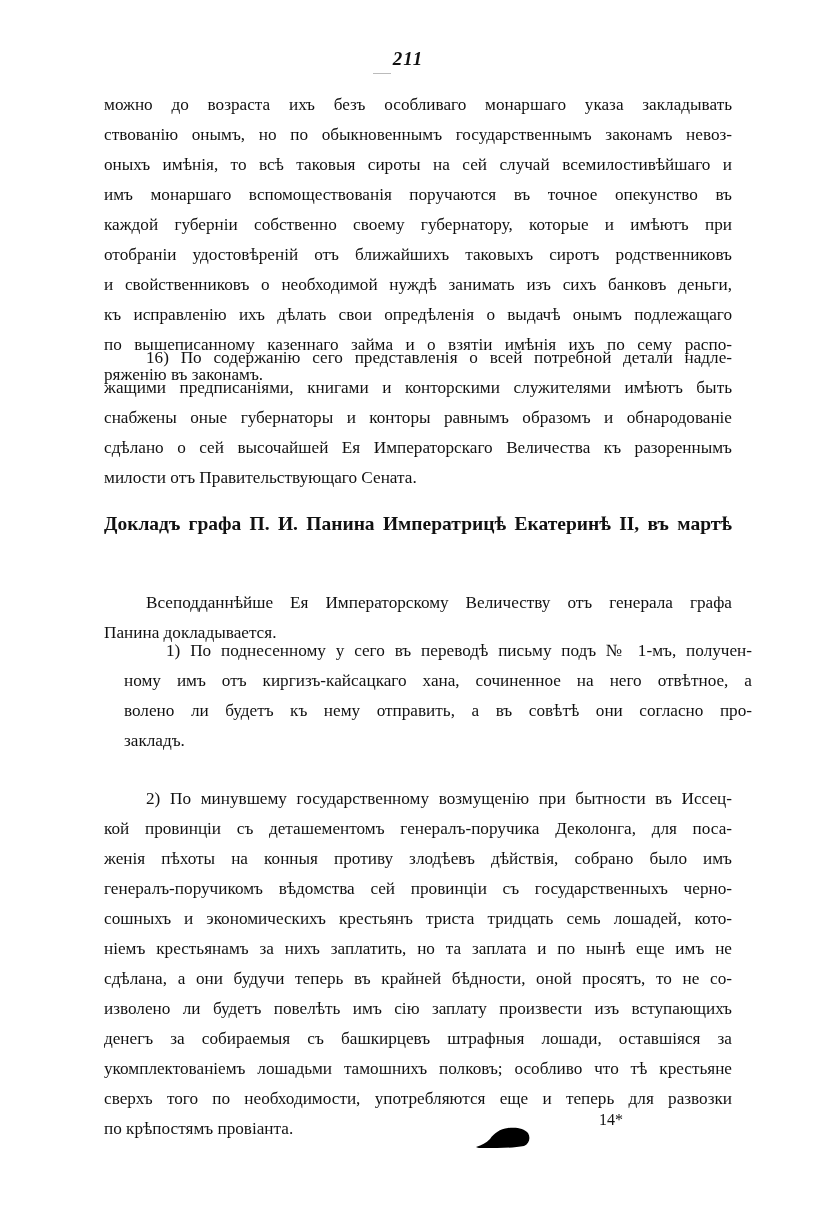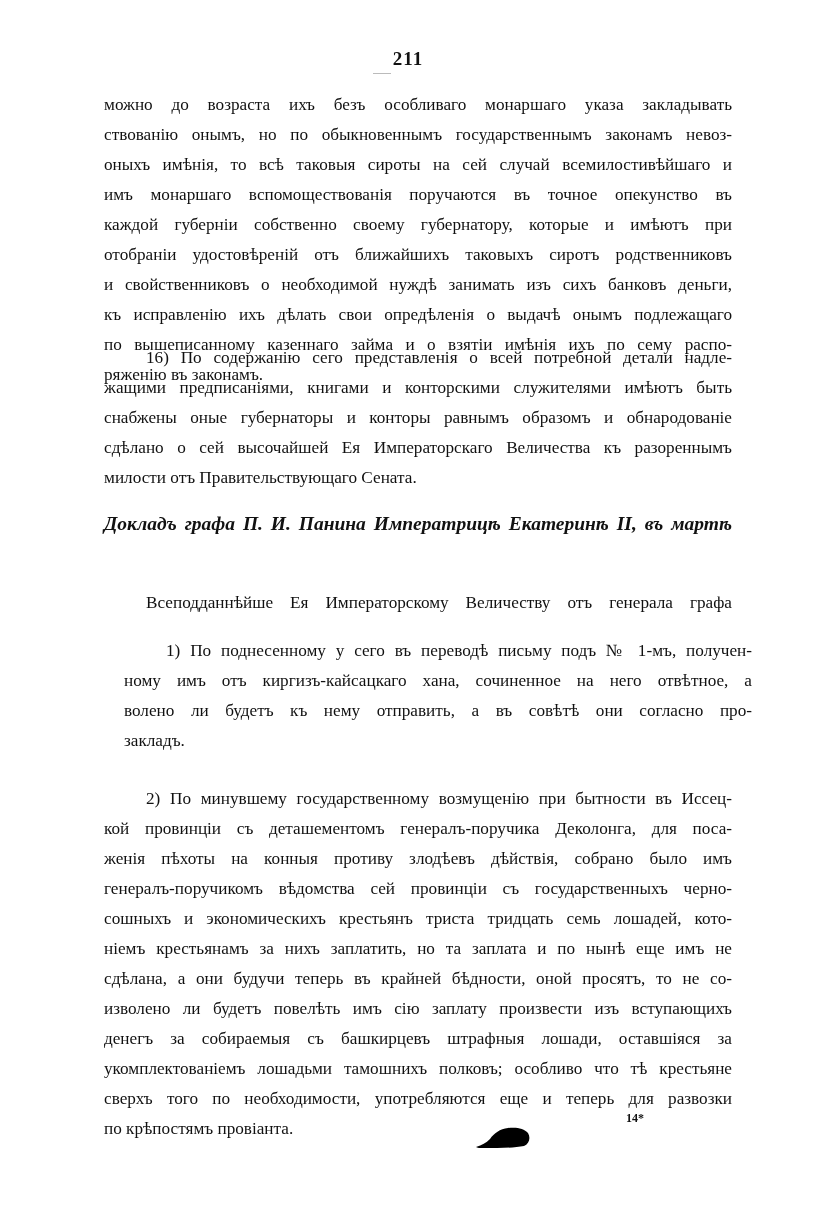--- a/index.html
+++ b/index.html
@@ -5,47 +5,48 @@
     html, body { margin: 0; padding: 0; background: #ffffff; }
     body {
       width: 831px; height: 1217px; position: relative; overflow: hidden;
       font-family: "Liberation Serif", "DejaVu Serif", serif;
       color: #111111;
     }
     .page-number {
       position: absolute; top: 48px; left: 0; width: 816px; text-align: center;
       font-size: 19px; font-weight: bold; letter-spacing: 1px;
       font-family: "Liberation Serif", serif;
+      font-style: italic;
     }
     .page-number-mark {
       position: absolute; top: 73px; left: 373px; width: 18px; height: 1px; background: #bbbbbb;
     }
     .text-block {
       position: absolute; left: 104px; width: 628px;
       font-size: 17.2px; line-height: 30px; text-align: justify;
       font-family: "Liberation Serif", serif;
     }
     .text-block .line { display: block; text-align: justify; text-align-last: justify; white-space: nowrap; overflow: hidden; }
     .text-block .line.last { text-align-last: left; }
     .indent { padding-left: 42px; }
     #block-1 { top: 90px; }
     #block-2 { top: 343px; }
     .heading {
       position: absolute; left: 104px; width: 628px; top: 511px;
       font-size: 19.5px; line-height: 26px; font-weight: bold; text-align: center;
       font-family: "Liberation Serif", serif;
     }
-    .heading .line { display: block; white-space: nowrap; font-style: italic; }
+    .heading .line { display: block; white-space: nowrap; }
     .heading .line.first { text-align: justify; text-align-last: justify; }
     #block-3 { top: 588px; }
     #block-4 { top: 636px; margin-left: 20px; }
     #block-5 { top: 784px; }
     .signature-mark {
-      position: absolute; right: 187px; top: 1111px;
-      font-size: 12px; font-weight: bold;
+      position: absolute; right: 208px; top: 1111px;
+      font-size: 16px; font-weight: normal;
     }
     .ink-blot {
       position: absolute; left: 474px; top: 1125px; width: 58px; height: 24px;
     }
   </style>
 </head>
 <body>
 
 <div class="page-number">211</div>
 <div class="page-number-mark"></div>
@@ -70,20 +71,21 @@
   <span class="line">сдѣлано о сей высочайшей Ея Императорскаго Величества къ разореннымъ</span>
   <span class="line last">милости отъ Правительствующаго Сената.</span>
 </div>
 
 <div class="heading">
   <span class="line first">Докладъ графа П. И. Панина Императрицѣ Екатеринѣ II, въ мартѣ</span>
 </div>
 
 <div class="text-block" id="block-3">
   <span class="line indent">Всеподданнѣйше Ея Императорскому Величеству отъ генерала графа</span>
+  <span class="line last">Панина докладывается.</span>
 </div>
 
 <div class="text-block" id="block-4">
   <span class="line indent">1) По поднесенному у сего въ переводѣ письму подъ № 1-мъ, получен-</span>
   <span class="line">ному имъ отъ киргизъ-кайсацкаго хана, сочиненное на него отвѣтное, а</span>
   <span class="line">волено ли будетъ къ нему отправить, а въ совѣтѣ они согласно про-</span>
   <span class="line last">закладъ.</span>
 </div>
 
 <div class="text-block" id="block-5">

